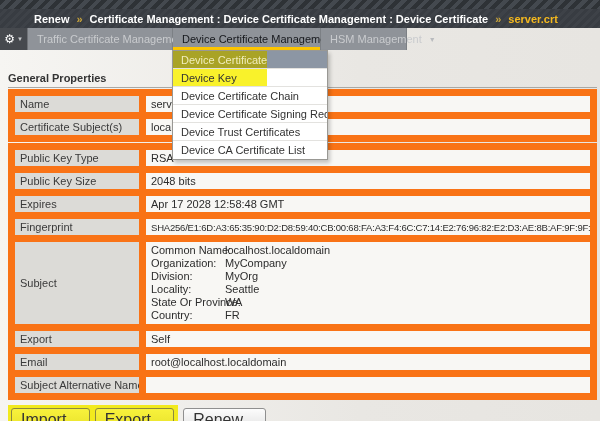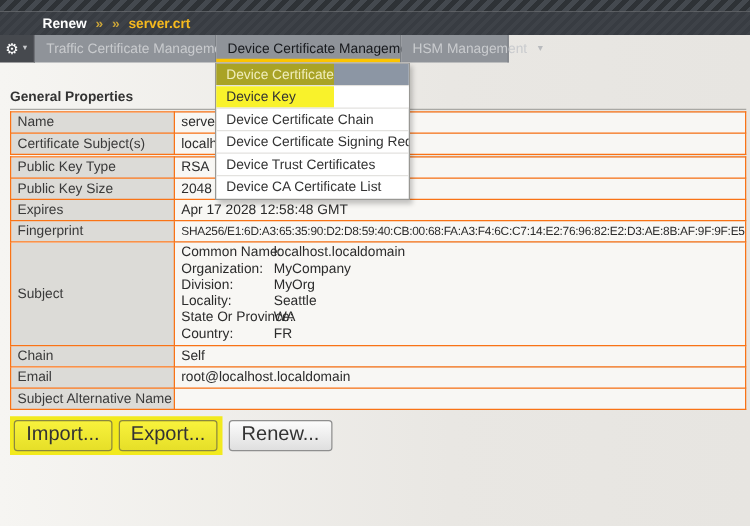--- a/index.html
+++ b/index.html
@@ -85,21 +85,21 @@
     border-bottom:1px solid #a9a8a4;
     width:589px;
   }
   .st-1 { margin-top:20px; }
   .st-2 { margin-top:6px; }
   table.props {
     border-collapse:collapse; width:589px; table-layout:fixed;
     margin-top:1px;
   }
   table.props td {
-    border:1px solid #f97316;
+    border:7px solid #f97316;
     padding:2px 5px;
     height:13px;
     vertical-align:middle;
     overflow:hidden; white-space:nowrap;
   }
   td.lbl { width:131px; background:#dcdbd7; color:#3a3a3a; }
   td.val { background:#f8f7f4; color:#2c2c2c; }
   td.val-fp { font-size:9.5px; letter-spacing:-0.2px; }
   td.val-subject { white-space:normal; vertical-align:middle; padding:3px 5px; }
   .subj-line { display:flex; line-height:13px; }
@@ -125,20 +125,21 @@
   }
 </style>
 </head>
 <body>
 
 <div class="top-stripes"></div>
 
 <div class="breadcrumb">
   <span class="bc-link">Renew</span>
   <span class="bc-sep">»</span>
+  <span>Certificate Management : Device Certificate Management : Device Certificate</span>
   <span class="bc-sep">»</span>
   <span class="bc-current">server.crt</span>
 </div>
 
 <div class="tabbar">
   <div class="gear-box">
     <span class="gear-glyph">⚙</span>
     <span class="gear-caret">▼</span>
   </div>
   <div class="tab tab-1 tab-inactive">
@@ -222,21 +223,21 @@
           <span class="subj-name">State Or Province:</span>
           <span>WA</span>
         </div>
         <div class="subj-line">
           <span class="subj-name">Country:</span>
           <span>FR</span>
         </div>
       </td>
     </tr>
     <tr>
-      <td class="lbl">Chain</td>
+      <td class="lbl">Export</td>
       <td class="val">Self</td>
     </tr>
     <tr>
       <td class="lbl">Email</td>
       <td class="val">root@localhost.localdomain</td>
     </tr>
     <tr>
       <td class="lbl">Subject Alternative Name</td>
       <td class="val"></td>
     </tr>

